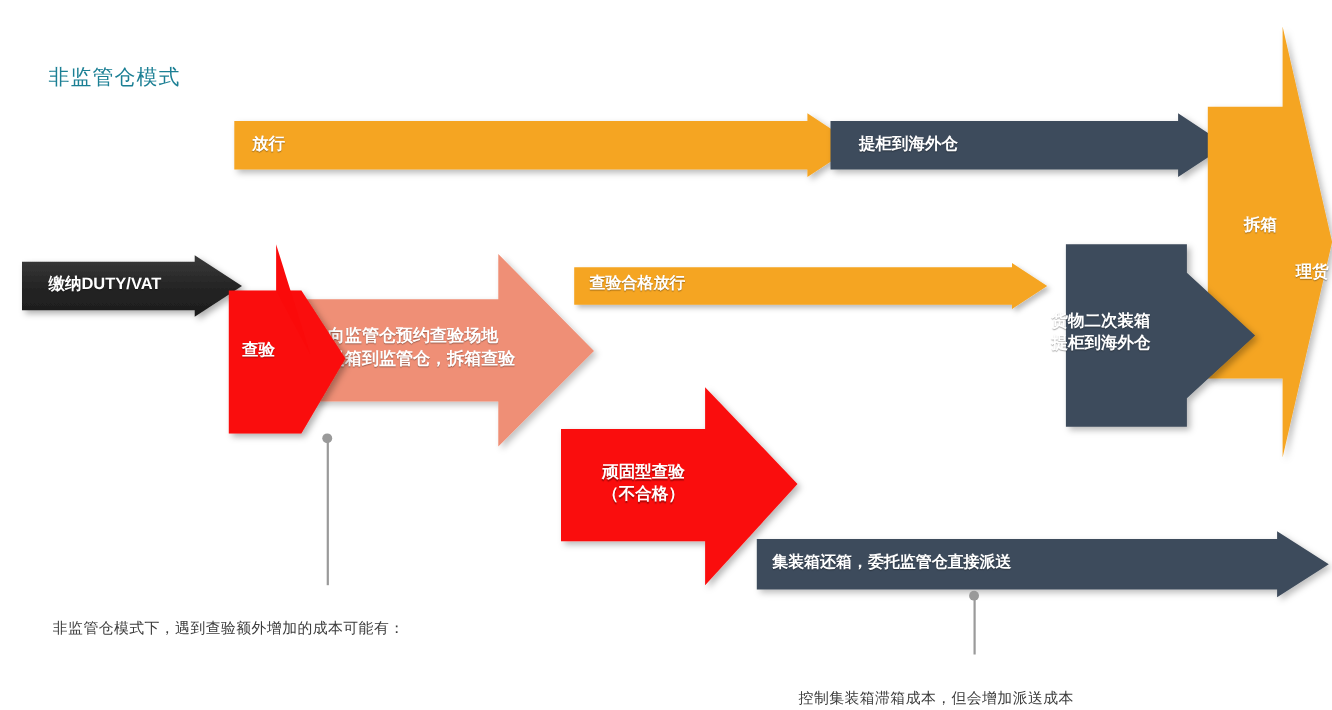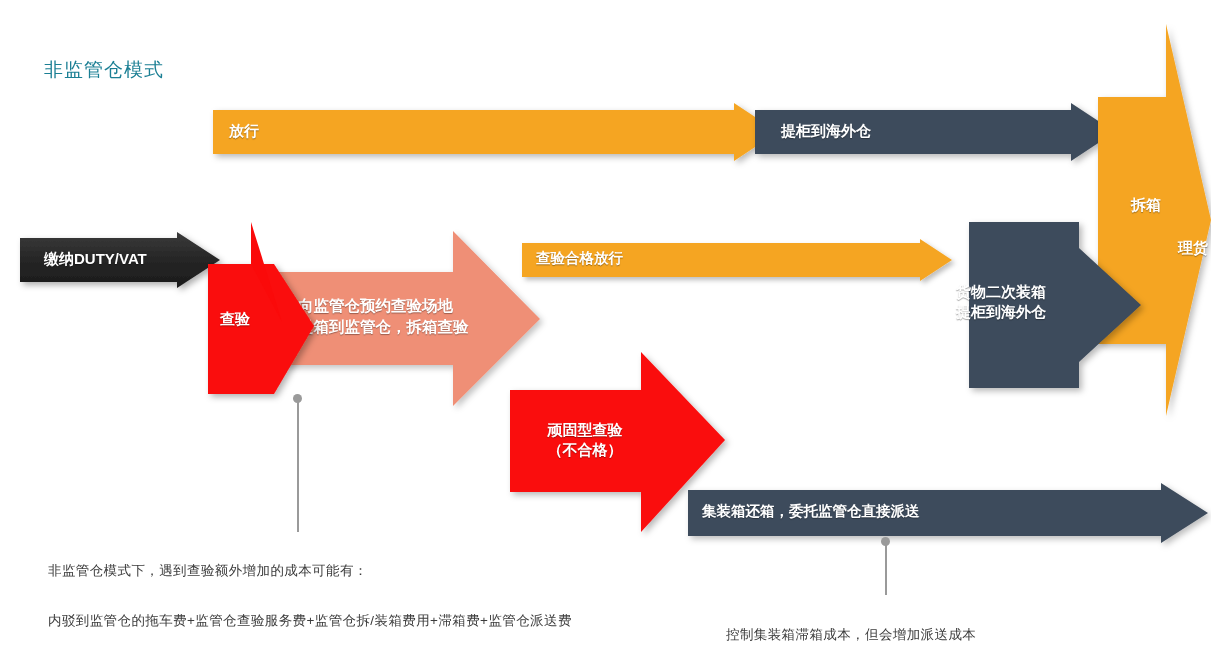--- a/index.html
+++ b/index.html
@@ -205,20 +205,19 @@
     <div class="leader-line abs" style="left:3.5px; top:6px; height:132px;"></div>
   </div>
 
   <div class="abs" style="left:881px; top:537px;">
     <div class="leader-dot abs" style="left:0px; top:0px;"></div>
     <div class="leader-line abs" style="left:3.5px; top:6px; height:52px;"></div>
   </div>
 
   <div class="abs" style="left:48px; top:534px;">
     <div class="note">非监管仓模式下，遇到查验额外增加的成本可能有：</div>
-    <div class="note">内驳到监管仓的拖车费+监管仓查验服务费+监管仓拆/装箱费用+滞箱费+监管仓派送费</div>
   </div>
 
   <div class="abs" style="left:726px; top:598px;">
     <div class="note">控制集装箱滞箱成本，但会增加派送成本</div>
   </div>
 
 </div>
 
 </body></html>

